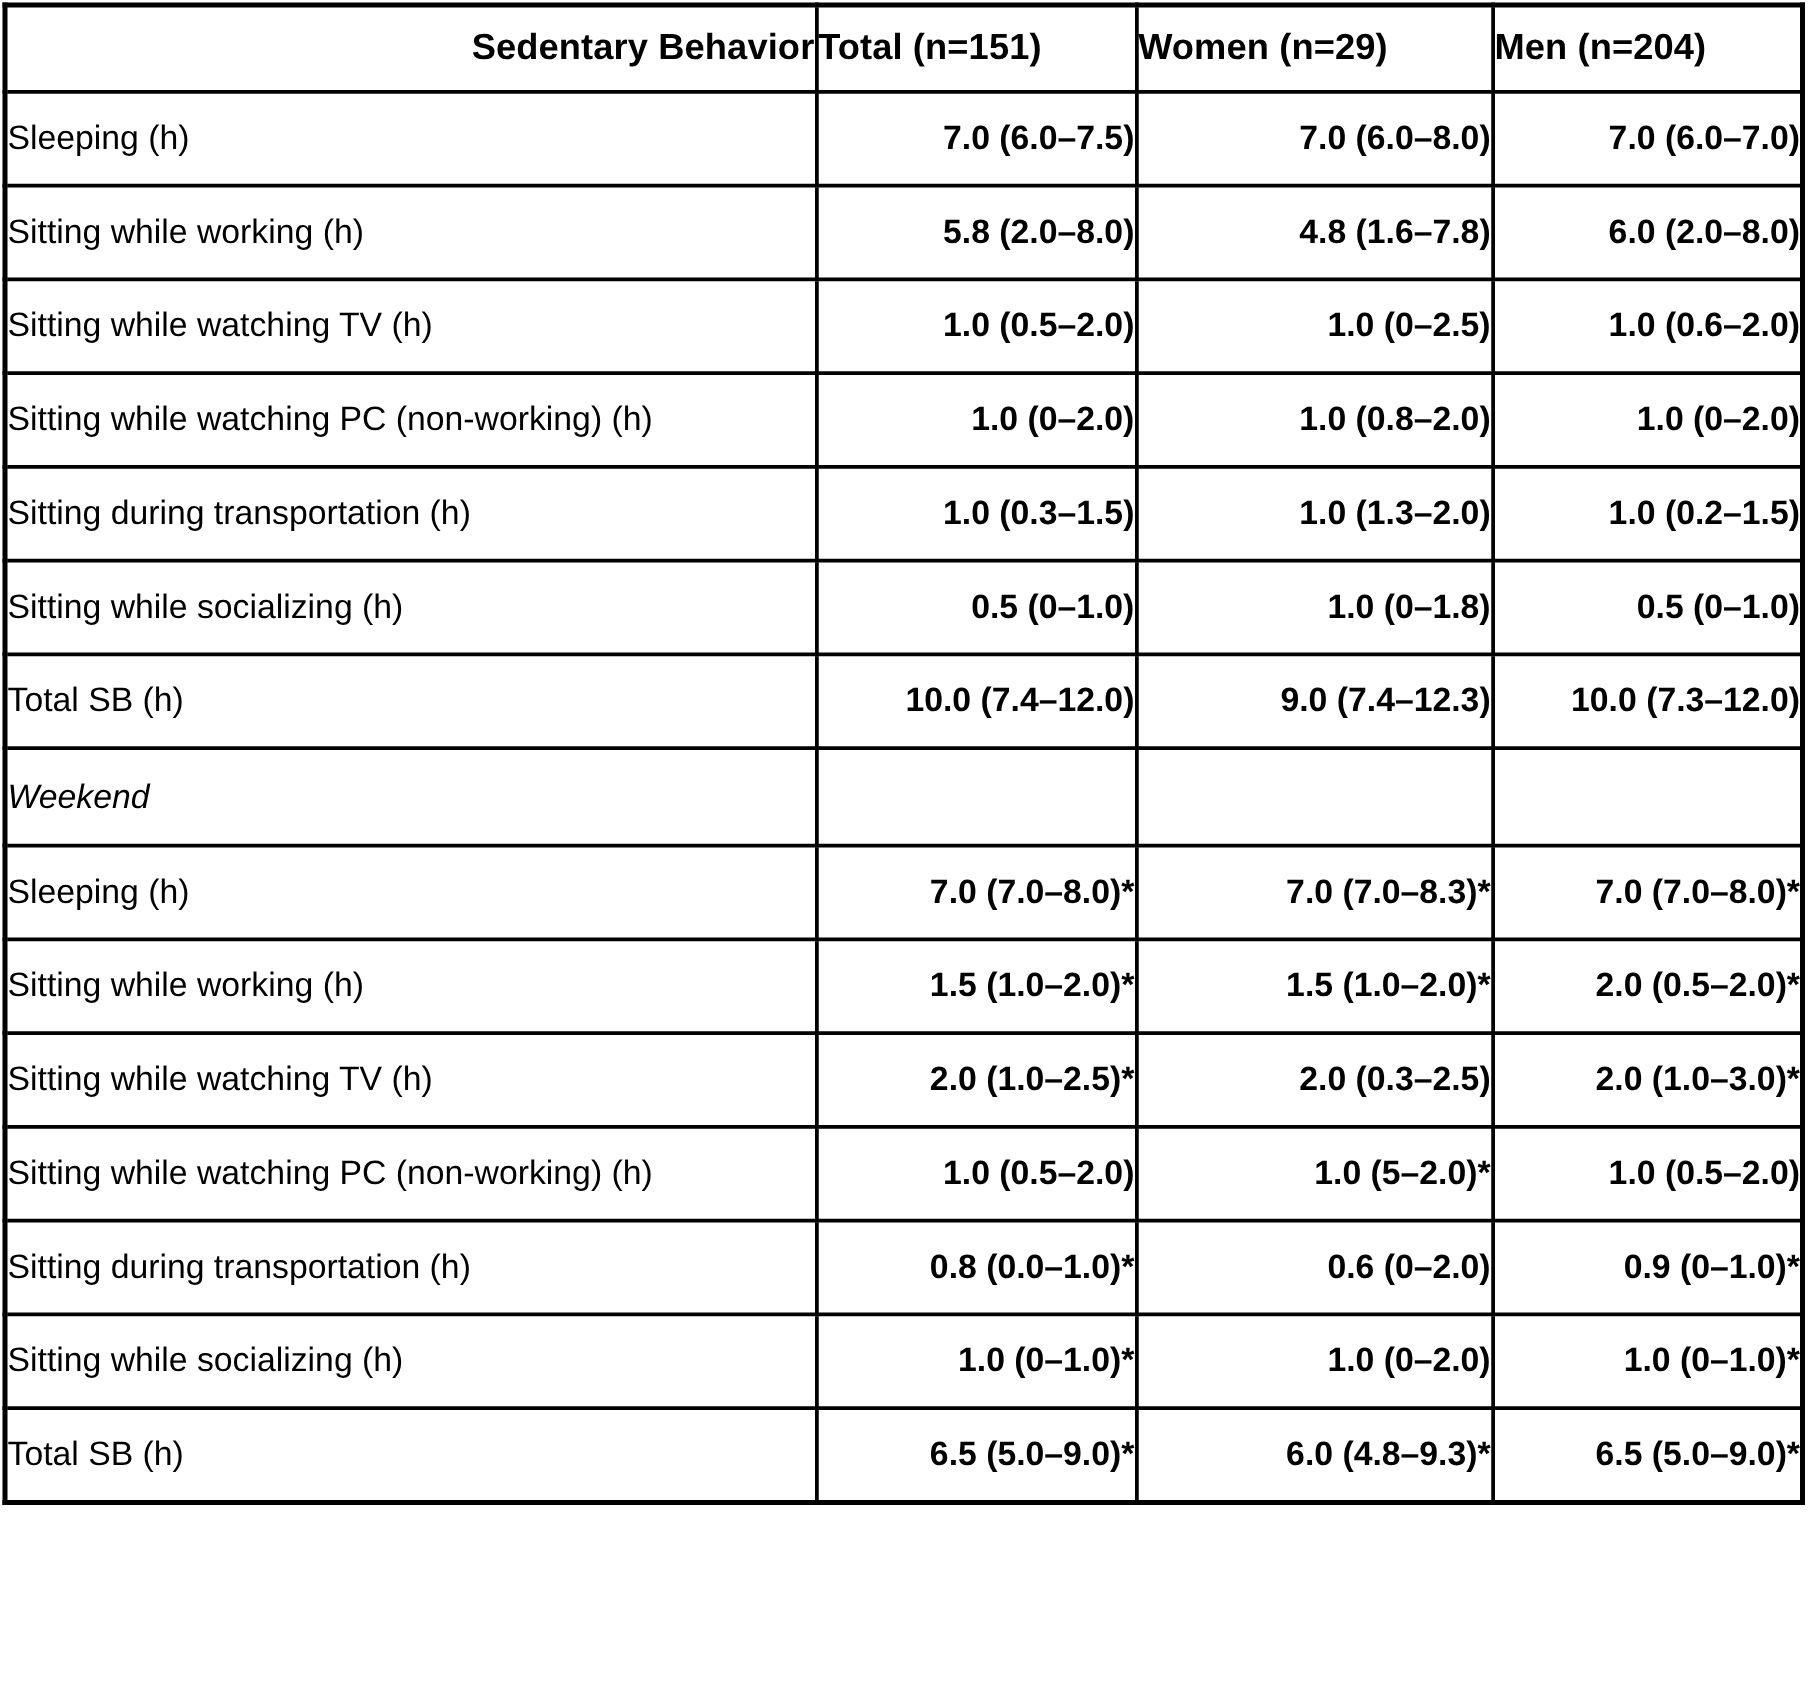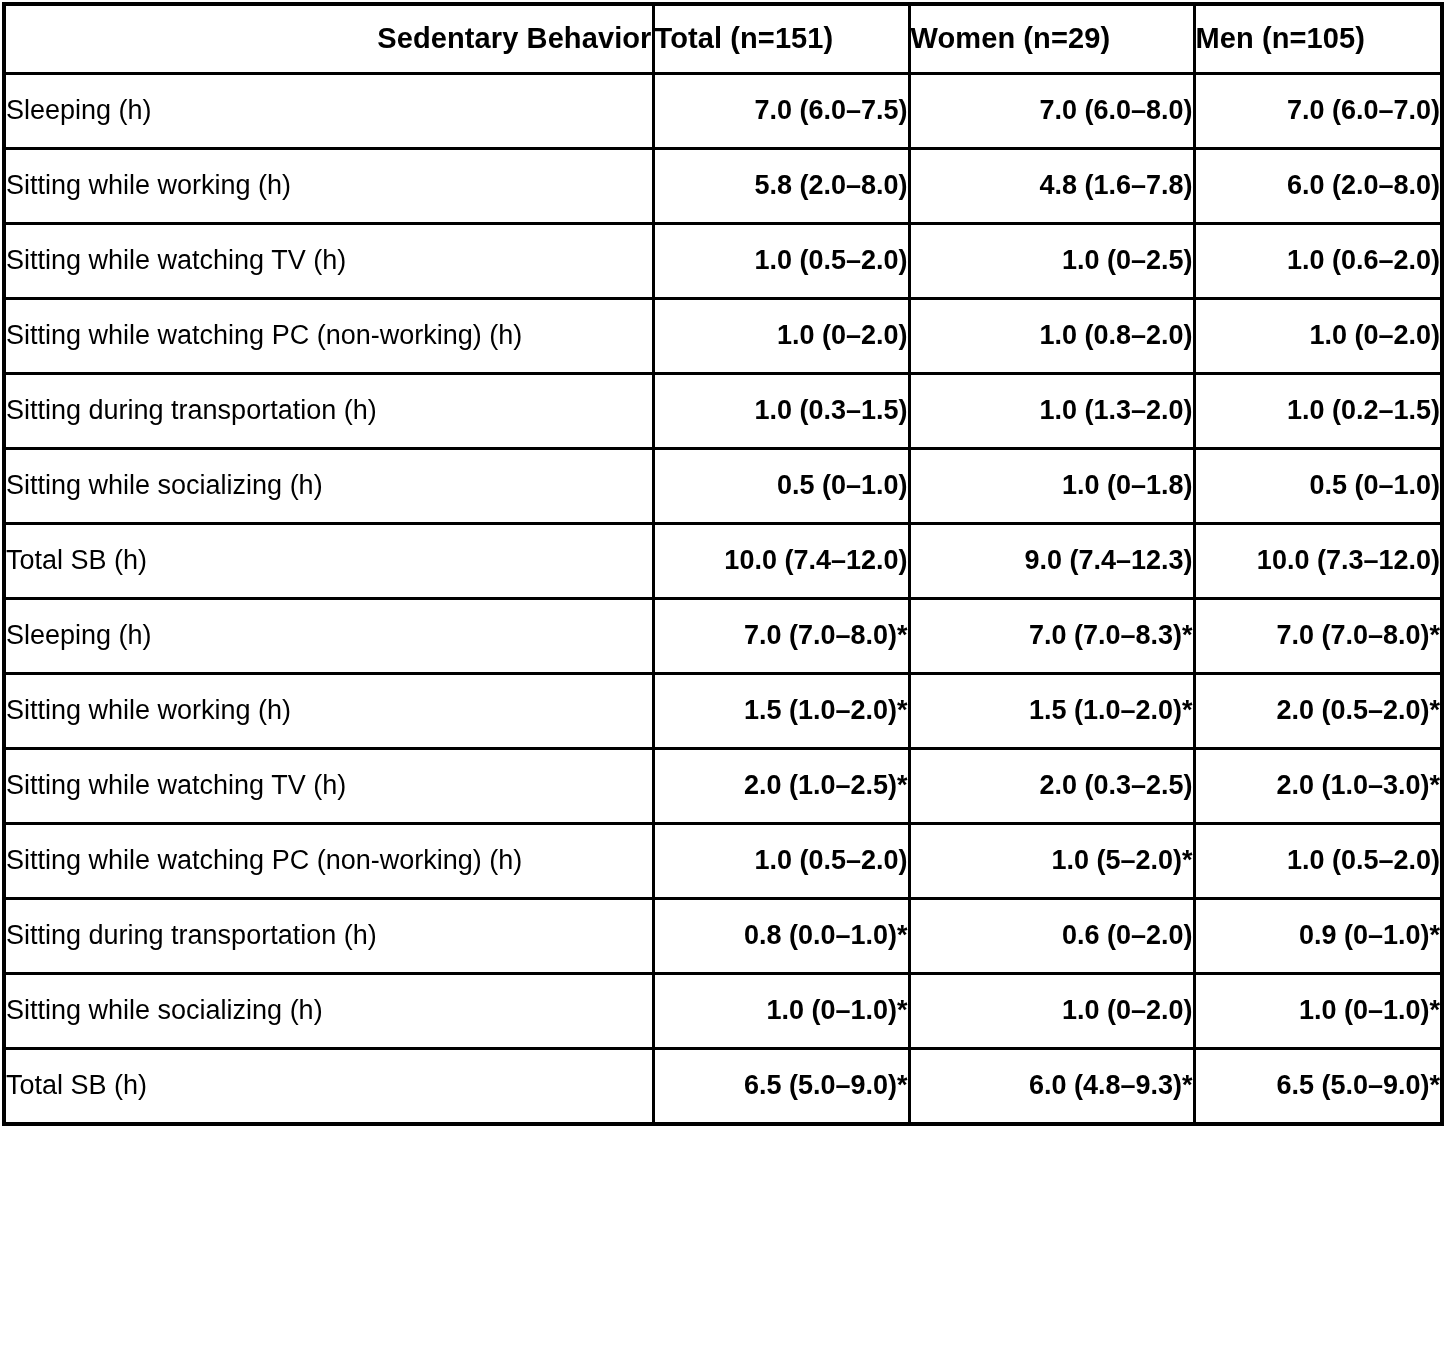--- a/index.html
+++ b/index.html
@@ -92,21 +92,21 @@
       <col class="c-label">
       <col class="c-total">
       <col class="c-women">
       <col class="c-men">
     </colgroup>
     <thead>
       <tr>
         <th class="label-head">Sedentary Behavior</th>
         <th class="num-head">Total (n=151)</th>
         <th class="num-head">Women (n=29)</th>
-        <th class="num-head">Men (n=105)</th>
+        <th class="num-head">Men (n=204)</th>
       </tr>
     </thead>
     <tbody id="table-body">
         <tr>
           <td class="row-label">Sleeping (h)</td>
           <td class="row-value">7.0 (6.0–7.5)</td>
           <td class="row-value">7.0 (6.0–8.0)</td>
           <td class="row-value">7.0 (6.0–7.0)</td>
         </tr>
         <tr>
@@ -138,20 +138,26 @@
           <td class="row-value">0.5 (0–1.0)</td>
           <td class="row-value">1.0 (0–1.8)</td>
           <td class="row-value">0.5 (0–1.0)</td>
         </tr>
         <tr>
           <td class="row-label">Total SB (h)</td>
           <td class="row-value">10.0 (7.4–12.0)</td>
           <td class="row-value">9.0 (7.4–12.3)</td>
           <td class="row-value">10.0 (7.3–12.0)</td>
         </tr>
+        <tr class="section-row">
+          <td class="row-label section">Weekend</td>
+          <td class="row-value"></td>
+          <td class="row-value"></td>
+          <td class="row-value"></td>
+        </tr>
         <tr>
           <td class="row-label">Sleeping (h)</td>
           <td class="row-value">7.0 (7.0–8.0)*</td>
           <td class="row-value">7.0 (7.0–8.3)*</td>
           <td class="row-value">7.0 (7.0–8.0)*</td>
         </tr>
         <tr>
           <td class="row-label">Sitting while working (h)</td>
           <td class="row-value">1.5 (1.0–2.0)*</td>
           <td class="row-value">1.5 (1.0–2.0)*</td>

